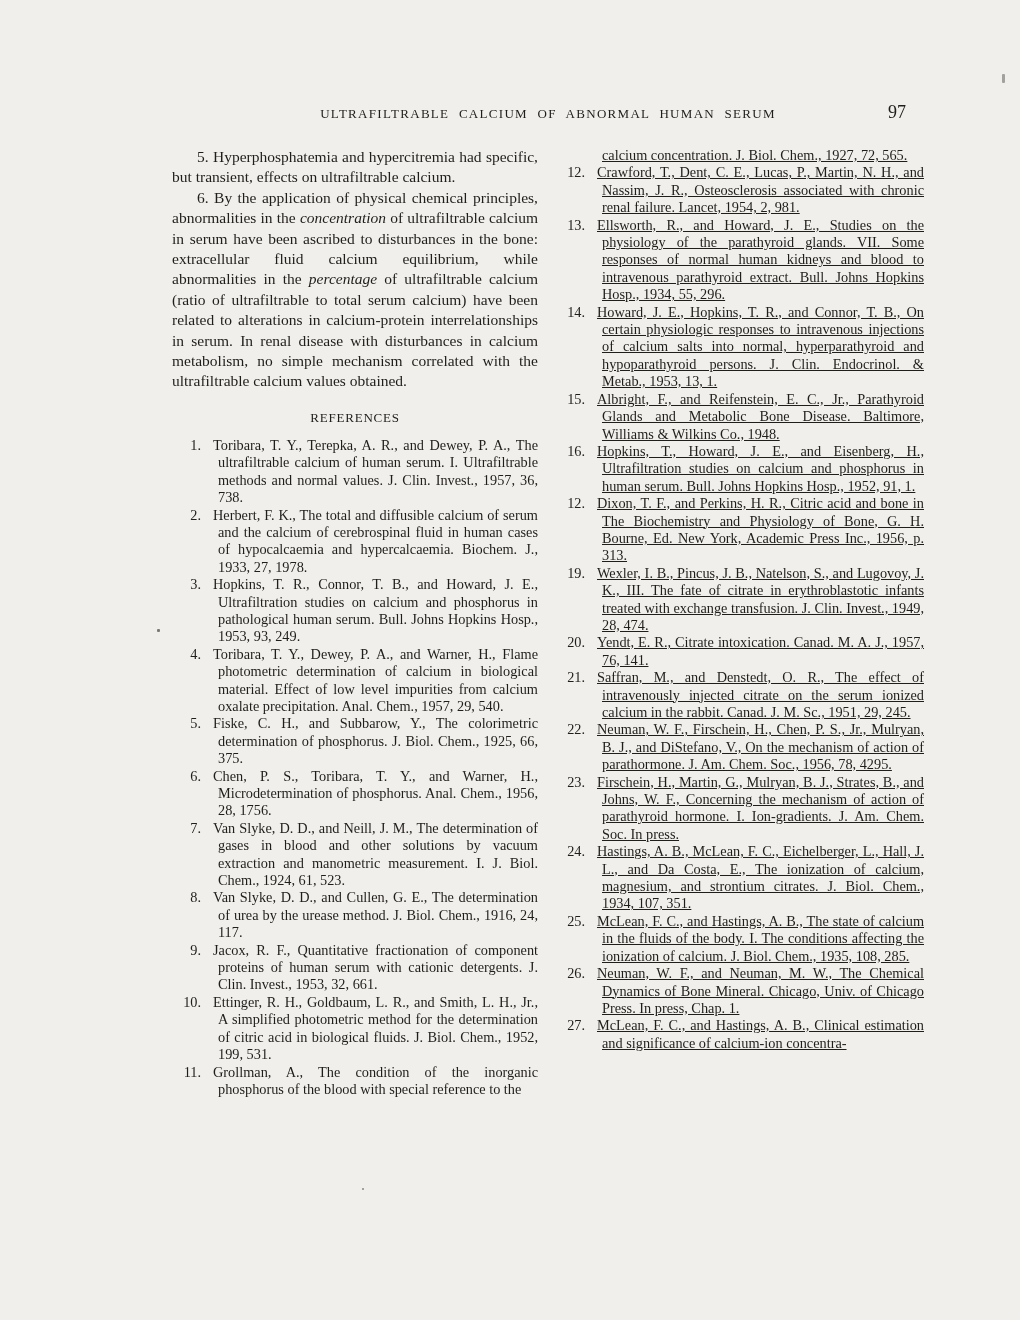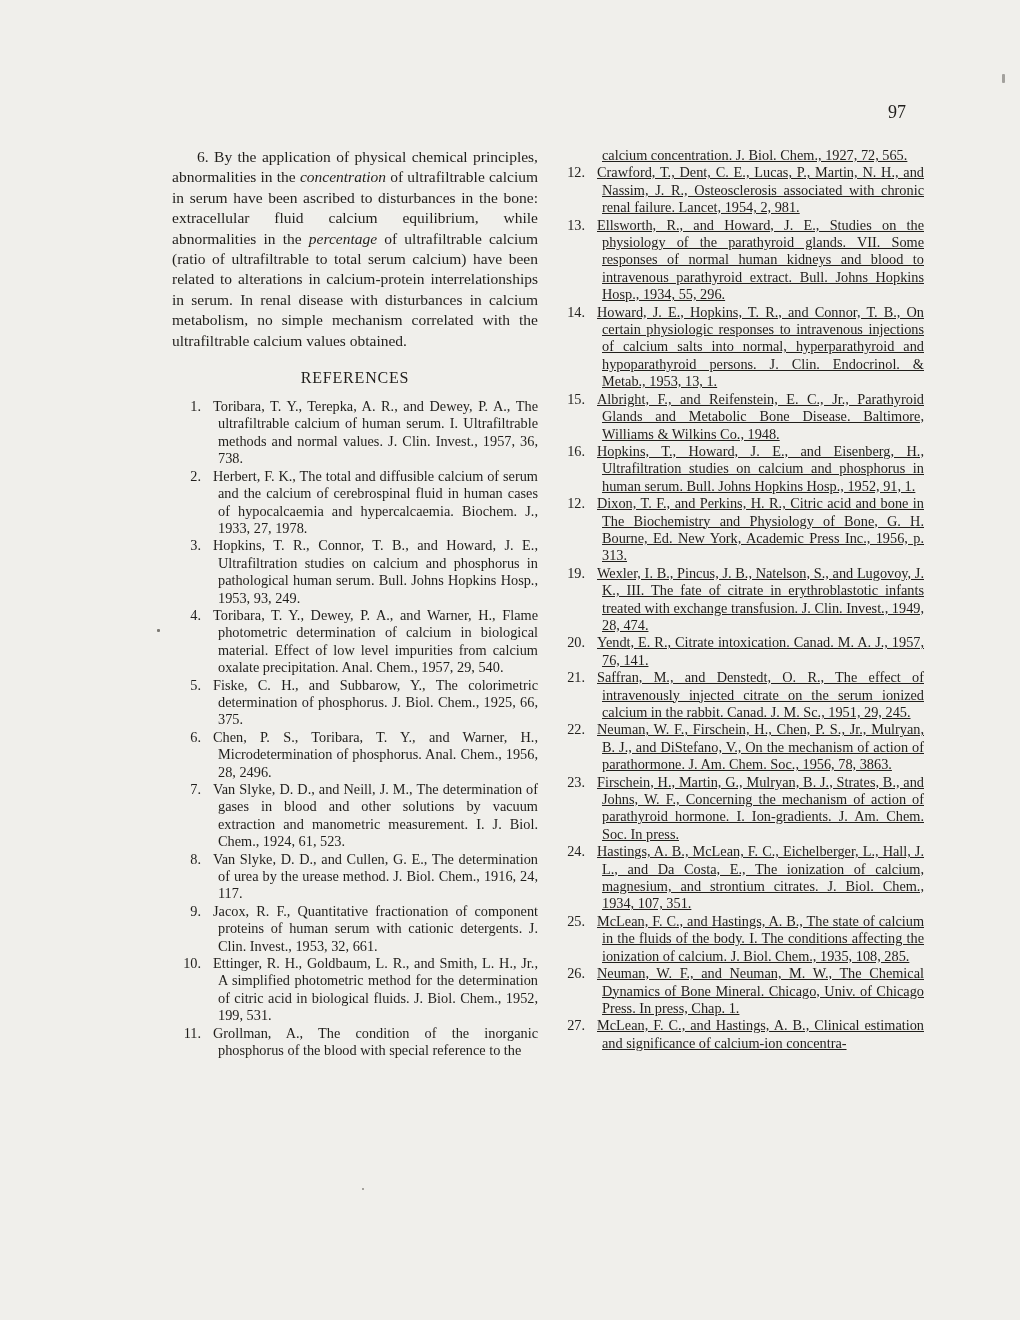--- a/index.html
+++ b/index.html
@@ -36,21 +36,21 @@
   .col-right { left: 556px; width: 368px; text-decoration: underline; }
   .body-para {
     margin: 0;
     font-size: 15.5px;
     line-height: 20.4px;
     text-align: justify;
     text-indent: 25px;
   }
   .refs-heading {
     margin: 18px 0 11px 0;
-    font-size: 16px;
+    font-size: 13px;
     font-weight: normal;
     text-align: center;
     letter-spacing: 0.8px;
   }
   .refs {
     margin-left: 5px;
     font-size: 14.3px;
     line-height: 17.4px;
     text-align: justify;
   }
@@ -67,56 +67,58 @@
   .speck-1 { left: 1002px; top: 74px; width: 3px; height: 9px; background: #a3a19d; }
   .speck-2 { left: 157px; top: 629px; width: 3px; height: 3px; background: #7d7a74; }
   .speck-3 { left: 362px; top: 1188px; width: 2px; height: 2px; background: #8c8983; }
 </style>
 </head>
 <body>
 
 <div class="page">
 
   <div class="running-head">
+    <span>ULTRAFILTRABLE CALCIUM OF ABNORMAL HUMAN SERUM</span>
     <span class="rh-page">97</span>
   </div>
 
   <div class="col col-left">
+    <p class="body-para">5. Hyperphosphatemia and hypercitremia had specific, but transient, effects on ultrafiltrable calcium.</p>
     <p class="body-para"><span>6. By the application of physical chemical principles, abnormalities in the </span><i>concentration</i><span> of ultrafiltrable calcium in serum have been ascribed to disturbances in the bone: extracellular fluid calcium equilibrium, while abnormalities in the </span><i>percentage</i><span> of ultrafiltrable calcium (ratio of ultrafiltrable to total serum calcium) have been related to alterations in calcium-protein interrelationships in serum. In renal disease with disturbances in calcium metabolism, no simple mechanism correlated with the ultrafiltrable calcium values obtained.</span></p>
 
     <h2 class="refs-heading">REFERENCES</h2>
 
     <div class="refs">
       <div class="ref"><span class="num">1.</span><span>Toribara, T. Y., Terepka, A. R., and Dewey, P. A., The ultrafiltrable calcium of human serum. I. Ultrafiltrable methods and normal values. J. Clin. Invest., 1957, 36, 738.</span></div>
       <div class="ref"><span class="num">2.</span><span>Herbert, F. K., The total and diffusible calcium of serum and the calcium of cerebrospinal fluid in human cases of hypocalcaemia and hypercalcaemia. Biochem. J., 1933, 27, 1978.</span></div>
       <div class="ref"><span class="num">3.</span><span>Hopkins, T. R., Connor, T. B., and Howard, J. E., Ultrafiltration studies on calcium and phosphorus in pathological human serum. Bull. Johns Hopkins Hosp., 1953, 93, 249.</span></div>
       <div class="ref"><span class="num">4.</span><span>Toribara, T. Y., Dewey, P. A., and Warner, H., Flame photometric determination of calcium in biological material. Effect of low level impurities from calcium oxalate precipitation. Anal. Chem., 1957, 29, 540.</span></div>
       <div class="ref"><span class="num">5.</span><span>Fiske, C. H., and Subbarow, Y., The colorimetric determination of phosphorus. J. Biol. Chem., 1925, 66, 375.</span></div>
-      <div class="ref"><span class="num">6.</span><span>Chen, P. S., Toribara, T. Y., and Warner, H., Microdetermination of phosphorus. Anal. Chem., 1956, 28, 2496.</span></div>
+      <div class="ref"><span class="num">6.</span><span>Chen, P. S., Toribara, T. Y., and Warner, H., Microdetermination of phosphorus. Anal. Chem., 1956, 28, 1756.</span></div>
       <div class="ref"><span class="num">7.</span><span>Van Slyke, D. D., and Neill, J. M., The determination of gases in blood and other solutions by vacuum extraction and manometric measurement. I. J. Biol. Chem., 1924, 61, 523.</span></div>
       <div class="ref"><span class="num">8.</span><span>Van Slyke, D. D., and Cullen, G. E., The determination of urea by the urease method. J. Biol. Chem., 1916, 24, 117.</span></div>
       <div class="ref"><span class="num">9.</span><span>Jacox, R. F., Quantitative fractionation of component proteins of human serum with cationic detergents. J. Clin. Invest., 1953, 32, 661.</span></div>
       <div class="ref"><span class="num">10.</span><span>Ettinger, R. H., Goldbaum, L. R., and Smith, L. H., Jr., A simplified photometric method for the determination of citric acid in biological fluids. J. Biol. Chem., 1952, 199, 531.</span></div>
       <div class="ref"><span class="num">11.</span><span>Grollman, A., The condition of the inorganic phosphorus of the blood with special reference to the</span></div>
     </div>
   </div>
 
   <div class="col col-right">
     <div class="refs">
       <div class="ref cont"><span>calcium concentration. J. Biol. Chem., 1927, 72, 565.</span></div>
       <div class="ref"><span class="num">12.</span><span>Crawford, T., Dent, C. E., Lucas, P., Martin, N. H., and Nassim, J. R., Osteosclerosis associated with chronic renal failure. Lancet, 1954, 2, 981.</span></div>
       <div class="ref"><span class="num">13.</span><span>Ellsworth, R., and Howard, J. E., Studies on the physiology of the parathyroid glands. VII. Some responses of normal human kidneys and blood to intravenous parathyroid extract. Bull. Johns Hopkins Hosp., 1934, 55, 296.</span></div>
       <div class="ref"><span class="num">14.</span><span>Howard, J. E., Hopkins, T. R., and Connor, T. B., On certain physiologic responses to intravenous injections of calcium salts into normal, hyperparathyroid and hypoparathyroid persons. J. Clin. Endocrinol. &amp; Metab., 1953, 13, 1.</span></div>
       <div class="ref"><span class="num">15.</span><span>Albright, F., and Reifenstein, E. C., Jr., Parathyroid Glands and Metabolic Bone Disease. Baltimore, Williams &amp; Wilkins Co., 1948.</span></div>
       <div class="ref"><span class="num">16.</span><span>Hopkins, T., Howard, J. E., and Eisenberg, H., Ultrafiltration studies on calcium and phosphorus in human serum. Bull. Johns Hopkins Hosp., 1952, 91, 1.</span></div>
       <div class="ref"><span class="num">12.</span><span>Dixon, T. F., and Perkins, H. R., Citric acid and bone in The Biochemistry and Physiology of Bone, G. H. Bourne, Ed. New York, Academic Press Inc., 1956, p. 313.</span></div>
       <div class="ref"><span class="num">19.</span><span>Wexler, I. B., Pincus, J. B., Natelson, S., and Lugovoy, J. K., III. The fate of citrate in erythroblastotic infants treated with exchange transfusion. J. Clin. Invest., 1949, 28, 474.</span></div>
       <div class="ref"><span class="num">20.</span><span>Yendt, E. R., Citrate intoxication. Canad. M. A. J., 1957, 76, 141.</span></div>
       <div class="ref"><span class="num">21.</span><span>Saffran, M., and Denstedt, O. R., The effect of intravenously injected citrate on the serum ionized calcium in the rabbit. Canad. J. M. Sc., 1951, 29, 245.</span></div>
-      <div class="ref"><span class="num">22.</span><span>Neuman, W. F., Firschein, H., Chen, P. S., Jr., Mulryan, B. J., and DiStefano, V., On the mechanism of action of parathormone. J. Am. Chem. Soc., 1956, 78, 3863.</span></div>
+      <div class="ref"><span class="num">22.</span><span>Neuman, W. F., Firschein, H., Chen, P. S., Jr., Mulryan, B. J., and DiStefano, V., On the mechanism of action of parathormone. J. Am. Chem. Soc., 1956, 78, 4295.</span></div>
       <div class="ref"><span class="num">23.</span><span>Firschein, H., Martin, G., Mulryan, B. J., Strates, B., and Johns, W. F., Concerning the mechanism of action of parathyroid hormone. I. Ion-gradients. J. Am. Chem. Soc. In press.</span></div>
       <div class="ref"><span class="num">24.</span><span>Hastings, A. B., McLean, F. C., Eichelberger, L., Hall, J. L., and Da Costa, E., The ionization of calcium, magnesium, and strontium citrates. J. Biol. Chem., 1934, 107, 351.</span></div>
       <div class="ref"><span class="num">25.</span><span>McLean, F. C., and Hastings, A. B., The state of calcium in the fluids of the body. I. The conditions affecting the ionization of calcium. J. Biol. Chem., 1935, 108, 285.</span></div>
       <div class="ref"><span class="num">26.</span><span>Neuman, W. F., and Neuman, M. W., The Chemical Dynamics of Bone Mineral. Chicago, Univ. of Chicago Press. In press, Chap. 1.</span></div>
       <div class="ref"><span class="num">27.</span><span>McLean, F. C., and Hastings, A. B., Clinical estimation and significance of calcium-ion concentra-</span></div>
     </div>
   </div>
 
   <div class="speck speck-1"></div>
   <div class="speck speck-2"></div>

